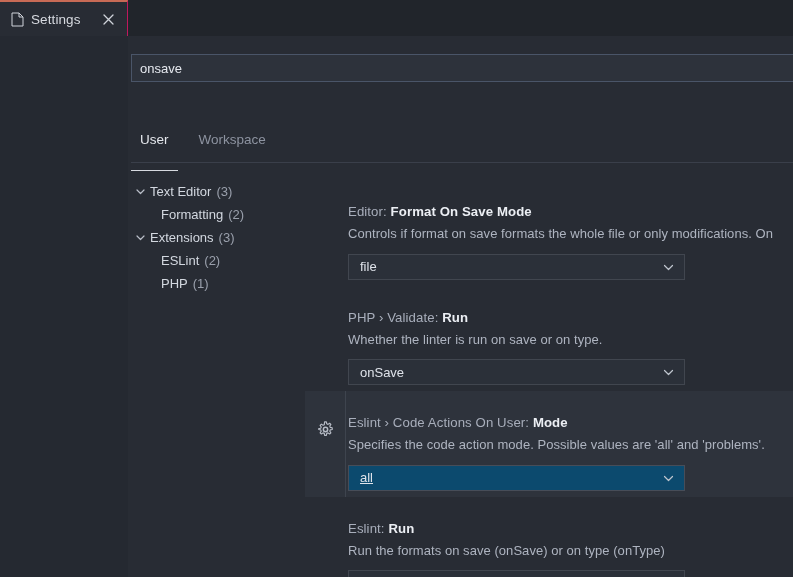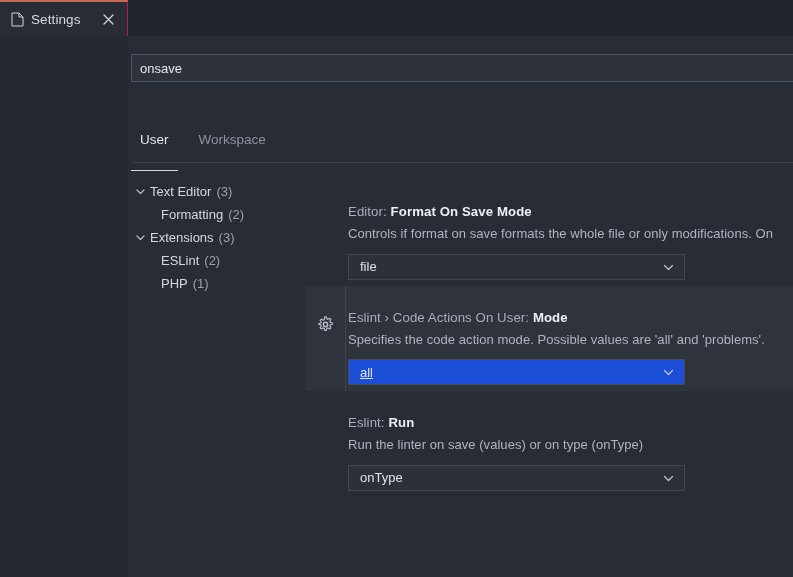--- a/index.html
+++ b/index.html
@@ -122,21 +122,21 @@
   .setting-desc {
     font-size: 13px; color: #aeb4c0; line-height: 1.35; white-space: nowrap; letter-spacing: .05px;
   }
   .select-row { margin-top: 11px; }
   .select-box {
     position: relative; width: 337px; height: 26px;
     background: #2b3039; border: 1px solid #41464f;
     display: flex; align-items: center;
     color: #dfe3ea; font-size: 13px; padding: 0 24px 0 11px;
   }
-  .setting.highlight .select-box { background: #1d4ed8; border-color: #474d58; text-decoration: underline; }
+  .setting.highlight .select-box { background: #0c4a6e; border-color: #474d58; text-decoration: underline; }
   .select-arrow {
     position: absolute; right: 9px; top: 50%; transform: translateY(-50%);
     width: 13px; height: 13px; color: #bfc5ce;
   }
   .select-arrow svg { display: block; }
 
   
   .watermark {
     position: absolute; right: 12px; bottom: 14px;
     font-size: 17px; color: rgba(205,210,220,.42);
@@ -234,20 +234,38 @@
             <span>file</span>
             <span class="select-arrow">
               <svg width="13" height="13" viewBox="0 0 13 13">
                   <path d="M2.5 5 L6.5 9 L10.5 5" stroke="#bfc5ce" stroke-width="1.2" fill="none" stroke-linecap="round" stroke-linejoin="round"></path>
                 </svg>
             </span>
           </div>
         </div>
       </div>
 
+      <div class="setting">
+        <div class="side-rule"></div>
+        <div class="setting-title">
+          <span>PHP › Validate:</span>
+          <b>Run</b>
+        </div>
+        <div class="setting-desc">Whether the linter is run on save or on type.</div>
+        <div class="select-row">
+          <div class="select-box">
+            <span>onSave</span>
+            <span class="select-arrow">
+              <svg width="13" height="13" viewBox="0 0 13 13">
+                  <path d="M2.5 5 L6.5 9 L10.5 5" stroke="#bfc5ce" stroke-width="1.2" fill="none" stroke-linecap="round" stroke-linejoin="round"></path>
+                </svg>
+            </span>
+          </div>
+        </div>
+      </div>
 
       <div class="setting highlight">
         <div class="side-rule"></div>
         <span class="gear">
           <svg width="17" height="17" viewBox="0 0 17 17">
             <path d="M8.5 5.6a2.9 2.9 0 1 0 0 5.8 2.9 2.9 0 0 0 0-5.8zm0 1.5a1.4 1.4 0 1 1 0 2.8 1.4 1.4 0 0 1 0-2.8z" fill="#b7bcc6"></path>
             <path d="M7.6 0.9h1.8l.3 1.9 1.3.55 1.6-1.1 1.27 1.27-1.1 1.6.55 1.3 1.9.3v1.8l-1.9.3-.55 1.3 1.1 1.6-1.27 1.27-1.6-1.1-1.3.55-.3 1.9H7.6l-.3-1.9-1.3-.55-1.6 1.1-1.27-1.27 1.1-1.6-.55-1.3-1.9-.3V7.6l1.9-.3.55-1.3-1.1-1.6L4.4 3.13l1.6 1.1 1.3-.55z" fill="none" stroke="#b7bcc6" stroke-width="1.15" stroke-linejoin="round"></path>
           </svg>
         </span>
         <div class="setting-title">
@@ -266,21 +284,21 @@
           </div>
         </div>
       </div>
 
       <div class="setting">
         <div class="side-rule"></div>
         <div class="setting-title">
           <span>Eslint:</span>
           <b>Run</b>
         </div>
-        <div class="setting-desc">Run the linter on save (values) or on type (onType)</div>
+        <div class="setting-desc">Run the formats on save (onSave) or on type (onType)</div>
         <div class="select-row">
           <div class="select-box">
             <span>onType</span>
             <span class="select-arrow">
               <svg width="13" height="13" viewBox="0 0 13 13">
                   <path d="M2.5 5 L6.5 9 L10.5 5" stroke="#bfc5ce" stroke-width="1.2" fill="none" stroke-linecap="round" stroke-linejoin="round"></path>
                 </svg>
             </span>
           </div>
         </div>

